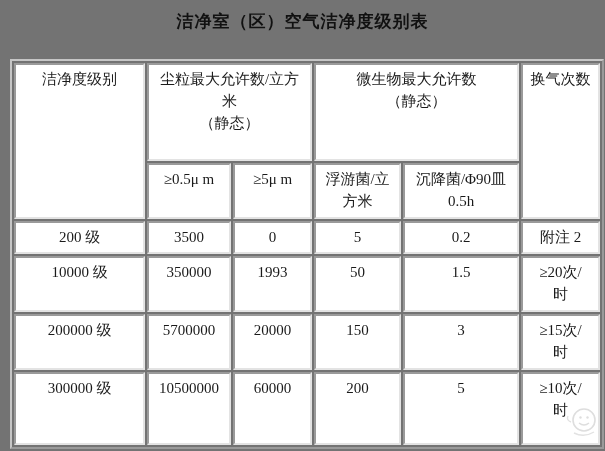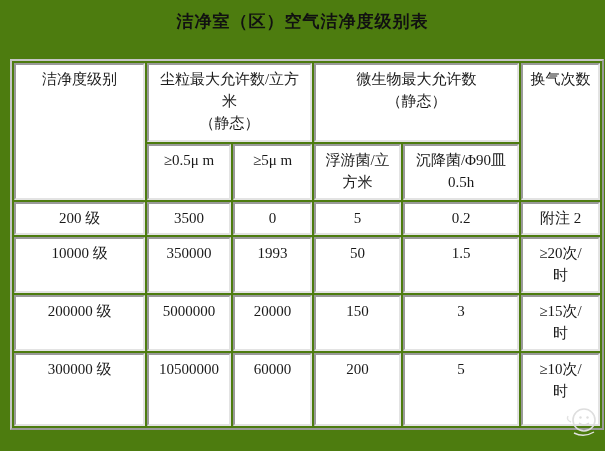--- a/index.html
+++ b/index.html
@@ -11,21 +11,21 @@
     width: 605px;
     height: 451px;
     overflow: hidden;
     font-family: "Liberation Serif", "DejaVu Serif", serif;
     color: #1a1a1a;
   }
   .page {
     position: relative;
     width: 605px;
     height: 451px;
-    background: #4d7c0f;
+    background: #737373;
     font-family: Liberation Serif, serif;
   }
   .title {
     position: absolute;
     top: 10px;
     left: 0;
     width: 100%;
     margin: 0;
     text-align: center;
     font-size: 17px;
@@ -51,21 +51,21 @@
     background: #ffffff;
     padding: 4px 4px;
     vertical-align: top;
     text-align: center;
     white-space: pre-line;
     line-height: 1.45;
     overflow: hidden;
   }
   td.vmid { vertical-align: middle; }
   td.tleft { text-align: left; padding-left: 6px; }
-  tr.hrow1 { height: 79px; }
+  tr.hrow1 { height: 98px; }
   tr.hrow2 { height: 53px; }
   tr.drow1 { height: 27px; }
   tr.drow2 { height: 44px; }
   tr.drow3 { height: 56px; }
   tr.drow4 { height: 73px; }
   .watermark {
     position: absolute;
     top: 406px;
     right: 3px;
     display: flex;
@@ -129,21 +129,21 @@
         <td>10000 级</td>
         <td>350000</td>
         <td>1993</td>
         <td>50</td>
         <td>1.5</td>
         <td>≥20次/
 时</td>
       </tr>
       <tr class="drow3">
         <td>200000 级</td>
-        <td>5000000</td>
+        <td>5700000</td>
         <td>20000</td>
         <td>150</td>
         <td>3</td>
         <td>≥15次/
 时</td>
       </tr>
       <tr class="drow4">
         <td>300000 级</td>
         <td>10500000</td>
         <td>60000</td>

